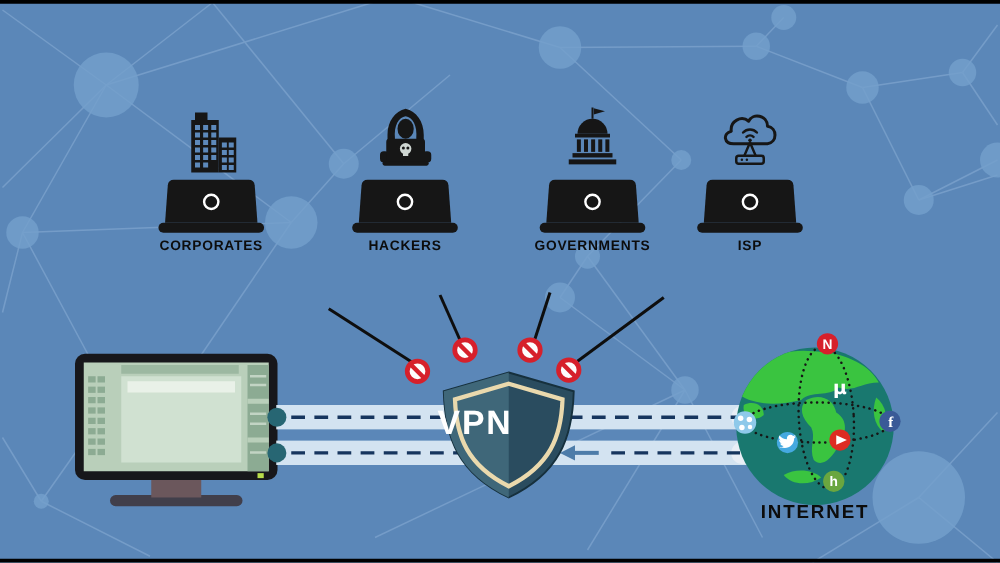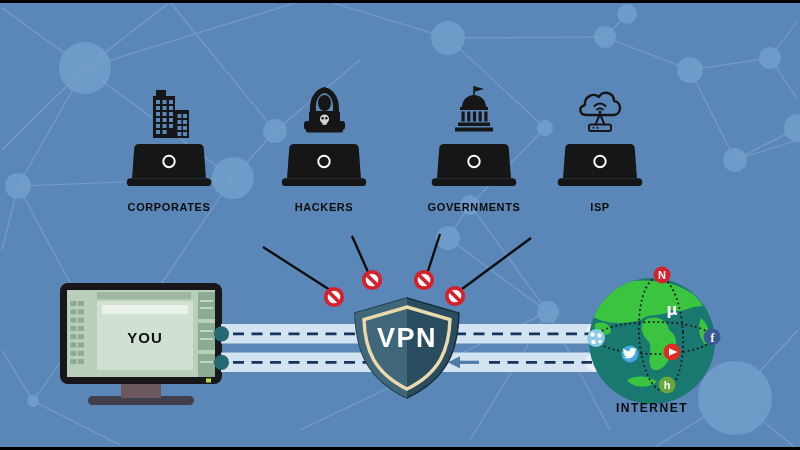--- a/index.html
+++ b/index.html
@@ -7,34 +7,34 @@
     position:relative;width:800px;height:450px;overflow:hidden;
     background:#5b87b8;
     font-family:"Liberation Sans",sans-serif;
   }
   .stage svg{position:absolute;display:block;}
   .layer{position:absolute;left:0;top:0;width:800px;height:450px;pointer-events:none;}
   .entity{position:absolute;top:84px;width:120px;display:flex;flex-direction:column;align-items:center;}
   .entity-icon{width:57px;height:57px;position:static!important;}
   .laptop{width:88px;height:46px;margin-top:1px;position:static!important;}
   .entity-label{
-    margin-top:13px;font-size:11px;font-weight:bold;color:#0c0c0c;
+    margin-top:3px;font-size:11px;font-weight:bold;color:#0c0c0c;
     letter-spacing:.6px;text-align:right;white-space:nowrap;
   }
   .you-label{
     position:absolute;left:97px;top:330px;width:96px;height:16px;line-height:16px;
     text-align:center;font-size:15px;font-weight:bold;color:#111;letter-spacing:1px;
   }
   .vpn-label{
-    position:absolute;left:350px;top:323px;width:114px;text-align:center;
+    position:absolute;left:350px;top:323px;width:114px;
     font-size:27px;font-weight:800;color:#fff;letter-spacing:1.5px;
   }
   .internet-label{
     position:absolute;left:592px;top:401px;width:120px;text-align:center;
-    font-size:12px;font-weight:bold;color:#0c0c0c;letter-spacing:1.5px;
+    font-size:15px;font-weight:bold;color:#0c0c0c;letter-spacing:1.5px;
   }
   .bar{position:absolute;left:0;width:800px;height:3px;background:#000;}
   .bar.top{top:0;} .bar.bottom{bottom:0;}
 </style>
 </head>
 <body>
 
 <div class="stage">
 
   <svg class="layer" viewBox="0 0 800 450">
@@ -268,21 +268,20 @@
       <g fill="#c2d4c4">
         <rect x="143" y="20" width="13" height="2"></rect>
           <rect x="143" y="27" width="13" height="2"></rect>
         <rect x="143" y="50" width="13" height="2"></rect>
           <rect x="143" y="58" width="13" height="2"></rect>
         <rect x="143" y="81" width="13" height="2"></rect>
       </g>
     </g>
     <rect x="149" y="98.5" width="5" height="4" fill="#b8dc4a"></rect>
   </svg>
-  <div class="you-label">YOU</div>
 
   <svg class="layer" viewBox="0 0 800 450">
     <rect x="221" y="324" width="384" height="19.5" fill="#d3e3f1"></rect>
     <rect x="221" y="352.5" width="384" height="19.5" fill="#d3e3f1"></rect>
     <circle cx="594" cy="333.8" r="9" fill="#e8eef6"></circle>
     <circle cx="594" cy="362.3" r="9" fill="#e8eef6"></circle>
     <path d="M233 333.8 H592" stroke="#16355e" stroke-width="2.7" stroke-dasharray="11 7.5" fill="none"></path>
     <path d="M233 362.3 H445" stroke="#16355e" stroke-width="2.7" stroke-dasharray="11 7.5" fill="none"></path>
     <path d="M489 362.3 H592" stroke="#16355e" stroke-width="2.7" stroke-dasharray="11 7.5" fill="none"></path>
     <g>

